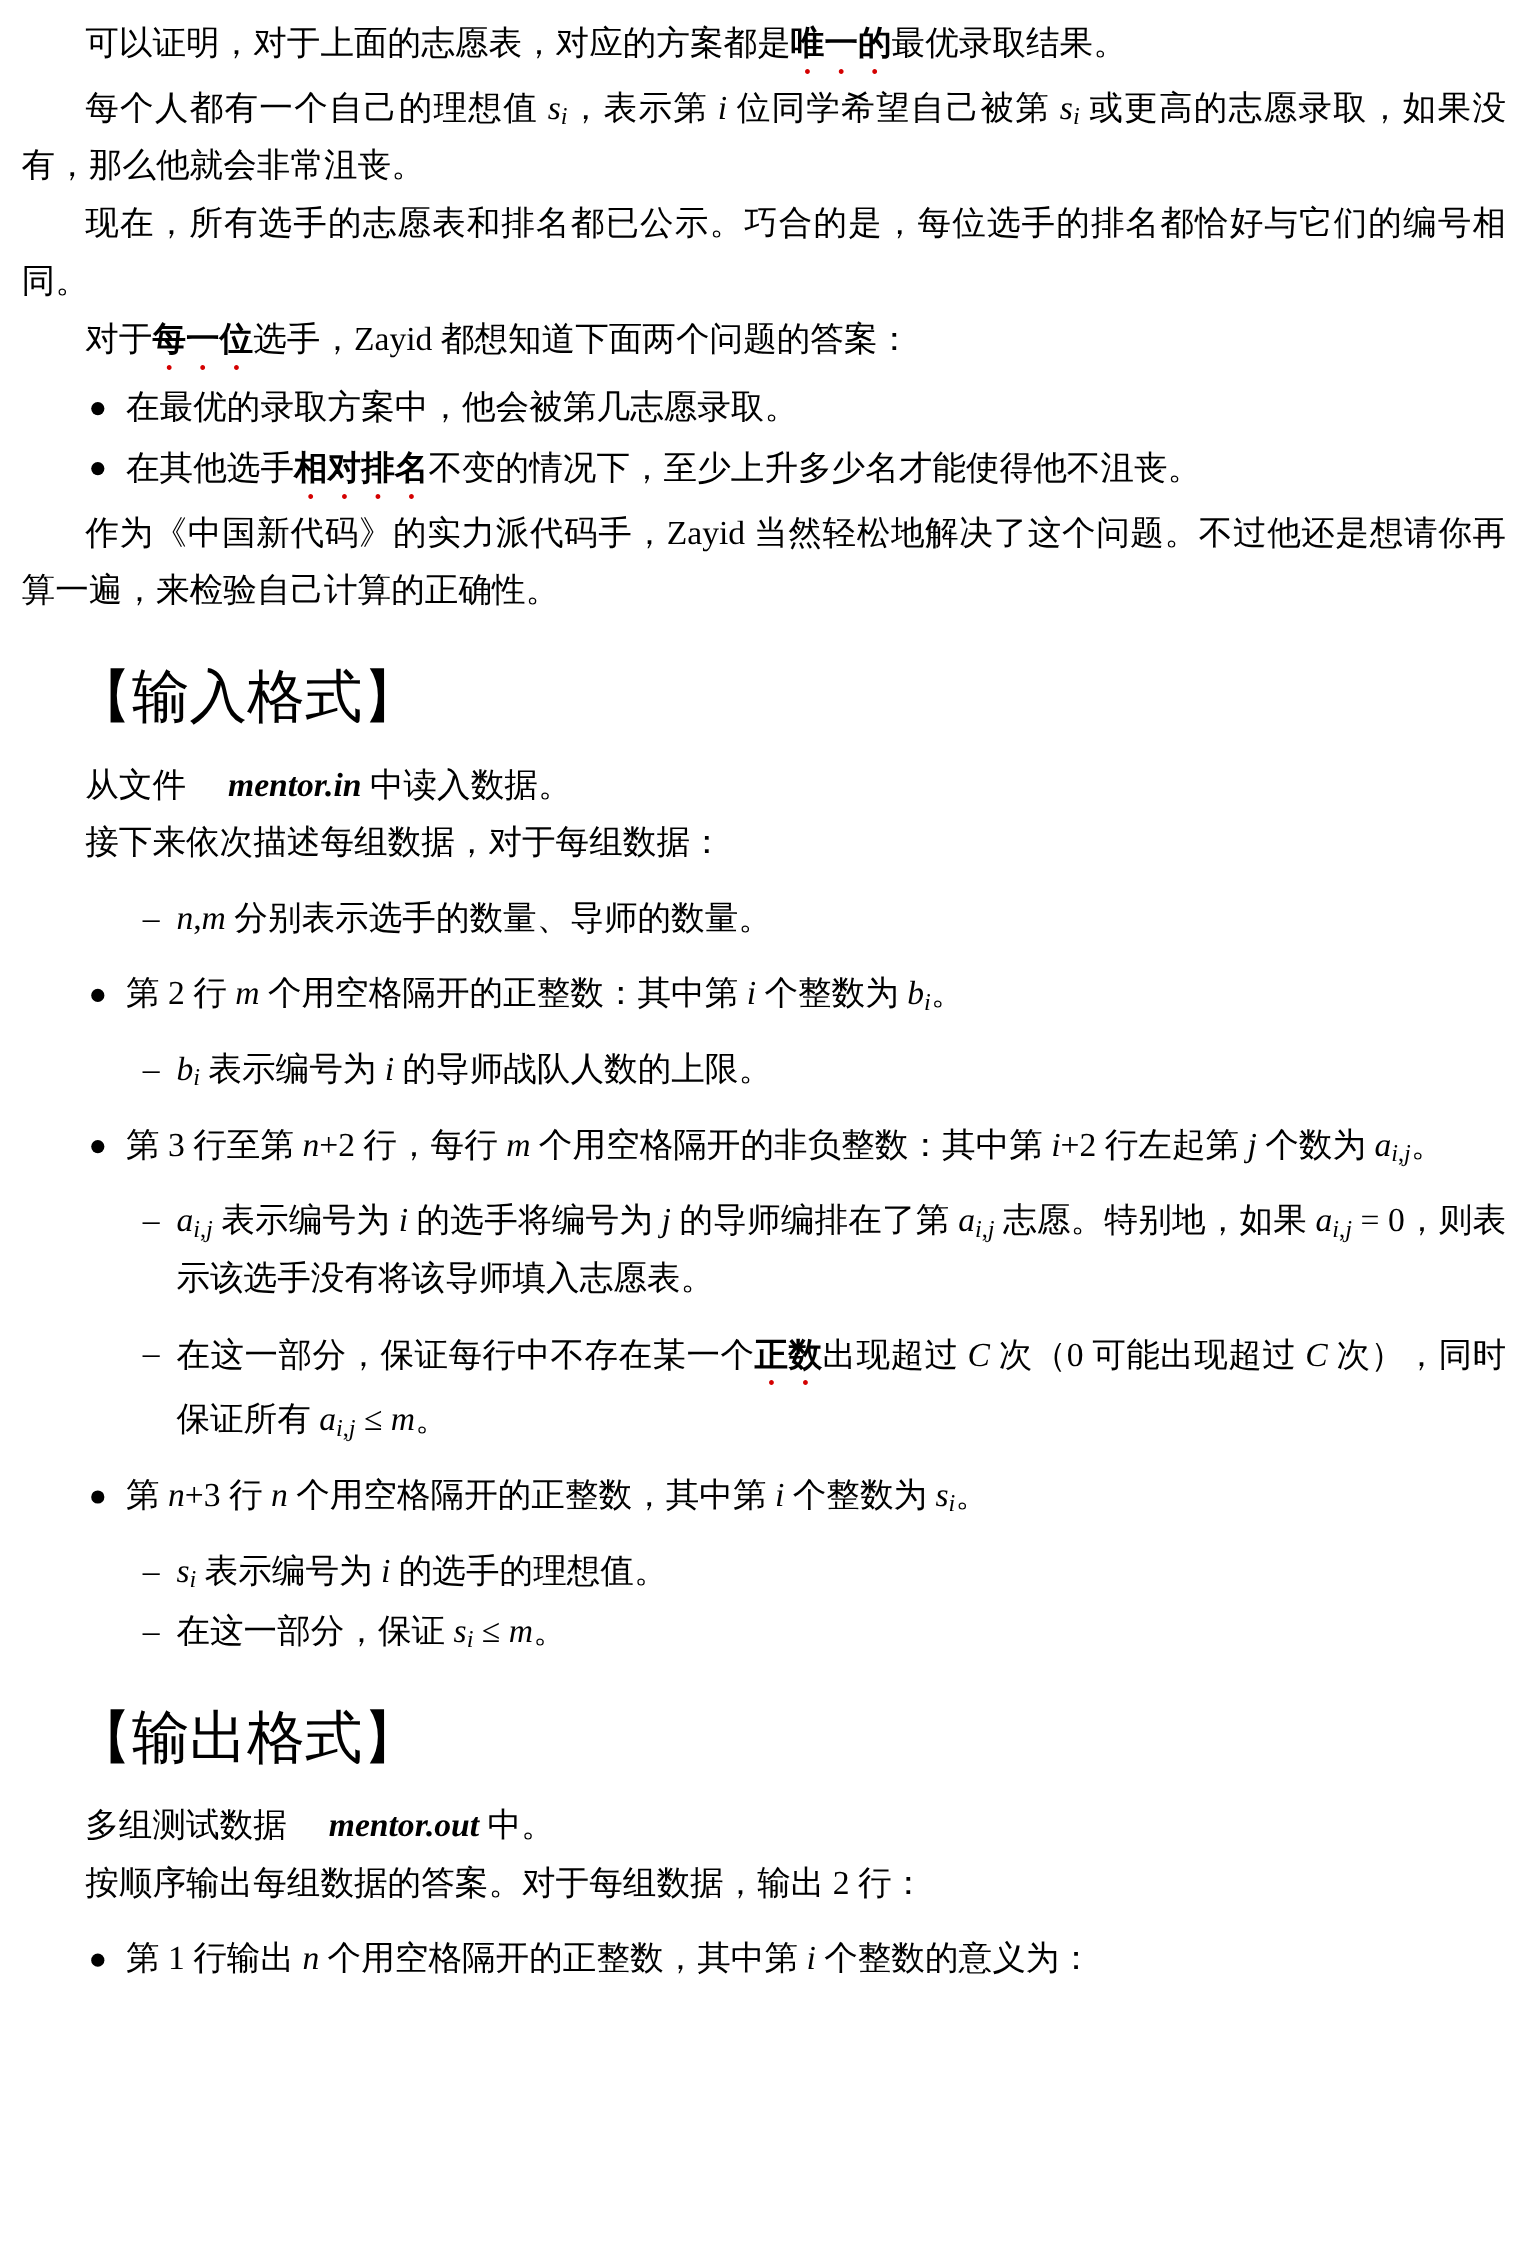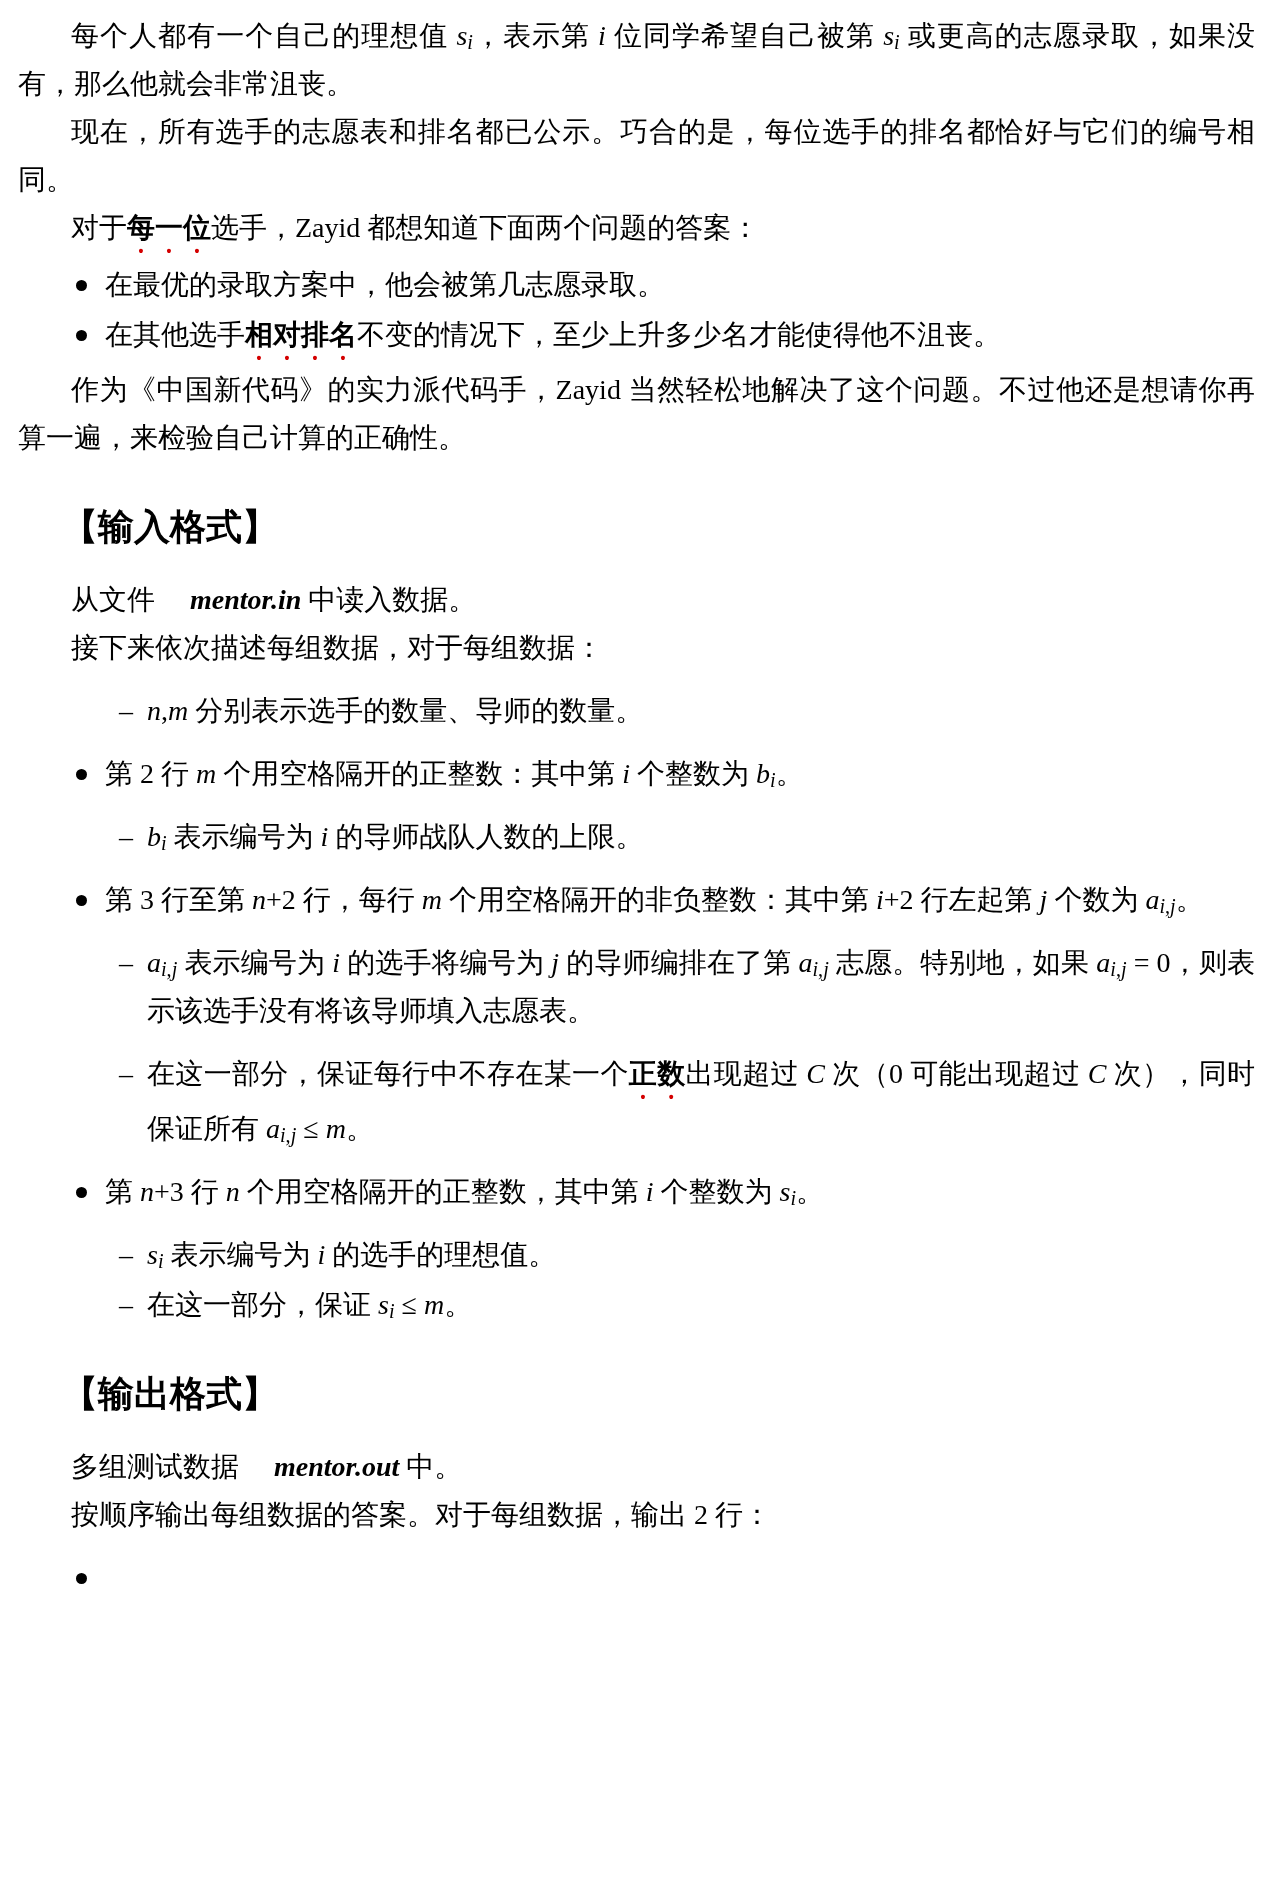--- a/index.html
+++ b/index.html
@@ -15,22 +15,22 @@
     padding: 12px 18px 40px 18px;
   }
   .doc { width: 100%; }
   .para {
     margin: 0;
     text-indent: 53px;
     text-align: justify;
   }
   .heading {
     font-family: "Liberation Sans", "DejaVu Sans", sans-serif;
-    font-weight: 700;
-    font-size: 36px;
+    font-weight: 400;
+    font-size: 48px;
     line-height: 46px;
     margin: 42px 0 26px 44px;
   }
   .item {
     position: relative;
     margin: 15px 0 0 0;
     text-align: justify;
   }
   .item.bullet { padding-left: 87px; }
   .item.dash   { padding-left: 129px; }
@@ -63,20 +63,21 @@
     font-family: "Liberation Serif", "DejaVu Serif", serif;
     font-weight: 700;
     font-style: italic;
     margin-left: 28px;
   }
 </style>
 </head>
 <body>
 
 <main class="doc" id="doc-root">
+    <p class="para"><span><span>可以证明，对于上面的志愿表，对应的方案都是</span><strong class="em-dot">唯一的</strong><span>最优录取结果。</span></span></p>
     <p class="para"><span><span>每个人都有一个自己的理想值 </span><span class="math"><i>s</i><sub><i>i</i></sub></span><span>，表示第 </span><span class="math"><i>i</i></span><span> 位同学希望自己被第 </span><span class="math"><i>s</i><sub><i>i</i></sub></span><span> 或更高的志愿录取，如果没有，那么他就会非常沮丧。</span></span></p>
     <p class="para"><span><span>现在，所有选手的志愿表和排名都已公示。巧合的是，每位选手的排名都恰好与它们的编号相同。</span></span></p>
     <p class="para"><span><span>对于</span><strong class="em-dot">每一位</strong><span>选手，Zayid 都想知道下面两个问题的答案：</span></span></p>
     <div class="item bullet" style="margin-top: 2px;"><span class="marker bullet-marker"></span><span><span>在最优的录取方案中，他会被第几志愿录取。</span></span></div>
     <div class="item bullet" style="margin-top: 2px;"><span class="marker bullet-marker"></span><span><span>在其他选手</span><strong class="em-dot">相对排名</strong><span>不变的情况下，至少上升多少名才能使得他不沮丧。</span></span></div>
     <p class="para"><span><span>作为《中国新代码》的实力派代码手，Zayid 当然轻松地解决了这个问题。不过他还是想请你再算一遍，来检验自己计算的正确性。</span></span></p>
     <h2 class="heading">【输入格式】</h2>
     <p class="para"><span><span>从文件 </span><span class="file">mentor.in</span><span> 中读入数据。</span></span></p>
     <p class="para"><span><span>接下来依次描述每组数据，对于每组数据：</span></span></p>
     <div class="item dash"><span class="marker dash-marker">–</span><span><span class="math"><i>n</i>,<i>m</i></span><span> 分别表示选手的数量、导师的数量。</span></span></div>
@@ -84,14 +85,14 @@
     <div class="item dash"><span class="marker dash-marker">–</span><span><span class="math"><i>b</i><sub><i>i</i></sub></span><span> 表示编号为 </span><span class="math"><i>i</i></span><span> 的导师战队人数的上限。</span></span></div>
     <div class="item bullet"><span class="marker bullet-marker"></span><span><span>第 3 行至第 </span><span class="math"><i>n</i>+2</span><span> 行，每行 </span><span class="math"><i>m</i></span><span> 个用空格隔开的非负整数：其中第 </span><span class="math"><i>i</i>+2</span><span> 行左起第 </span><span class="math"><i>j</i></span><span> 个数为 </span><span class="math"><i>a</i><sub><i>i</i>,<i>j</i></sub></span><span>。</span></span></div>
     <div class="item dash"><span class="marker dash-marker">–</span><span><span class="math"><i>a</i><sub><i>i</i>,<i>j</i></sub></span><span> 表示编号为 </span><span class="math"><i>i</i></span><span> 的选手将编号为 </span><span class="math"><i>j</i></span><span> 的导师编排在了第 </span><span class="math"><i>a</i><sub><i>i</i>,<i>j</i></sub></span><span> 志愿。特别地，如果 </span><span class="math"><i>a</i><sub><i>i</i>,<i>j</i></sub> = 0</span><span>，则表示该选手没有将该导师填入志愿表。</span></span></div>
     <div class="item dash"><span class="marker dash-marker">–</span><span><span>在这一部分，保证每行中不存在某一个</span><strong class="em-dot">正数</strong><span>出现超过 </span><span class="math"><i>C</i></span><span> 次（0 可能出现超过 </span><span class="math"><i>C</i></span><span> 次），同时保证所有 </span><span class="math"><i>a</i><sub><i>i</i>,<i>j</i></sub> ≤ <i>m</i></span><span>。</span></span></div>
     <div class="item bullet"><span class="marker bullet-marker"></span><span><span>第 </span><span class="math"><i>n</i>+3</span><span> 行 </span><span class="math"><i>n</i></span><span> 个用空格隔开的正整数，其中第 </span><span class="math"><i>i</i></span><span> 个整数为 </span><span class="math"><i>s</i><sub><i>i</i></sub></span><span>。</span></span></div>
     <div class="item dash"><span class="marker dash-marker">–</span><span><span class="math"><i>s</i><sub><i>i</i></sub></span><span> 表示编号为 </span><span class="math"><i>i</i></span><span> 的选手的理想值。</span></span></div>
     <div class="item dash" style="margin-top: 2px;"><span class="marker dash-marker">–</span><span><span>在这一部分，保证 </span><span class="math"><i>s</i><sub><i>i</i></sub> ≤ <i>m</i></span><span>。</span></span></div>
     <h2 class="heading">【输出格式】</h2>
     <p class="para"><span><span>多组测试数据 </span><span class="file">mentor.out</span><span> 中。</span></span></p>
     <p class="para"><span><span>按顺序输出每组数据的答案。对于每组数据，输出 2 行：</span></span></p>
-    <div class="item bullet"><span class="marker bullet-marker"></span></div>
+    <div class="item bullet"><span class="marker bullet-marker"></span><span><span>第 1 行输出 </span><span class="math"><i>n</i></span><span> 个用空格隔开的正整数，其中第 </span><span class="math"><i>i</i></span><span> 个整数的意义为：</span></span></div>
   </main>
 
 </body></html>

